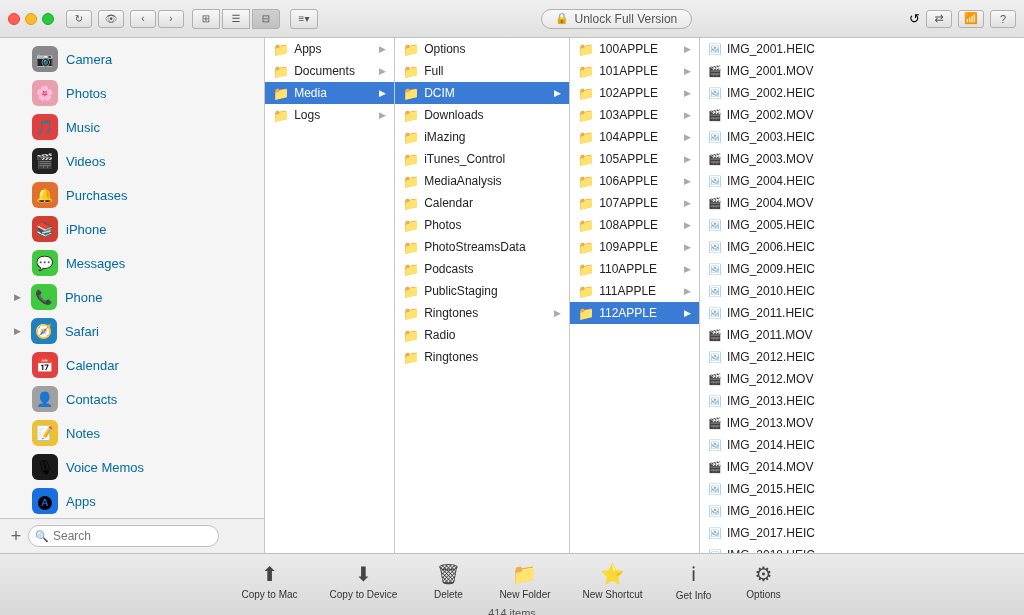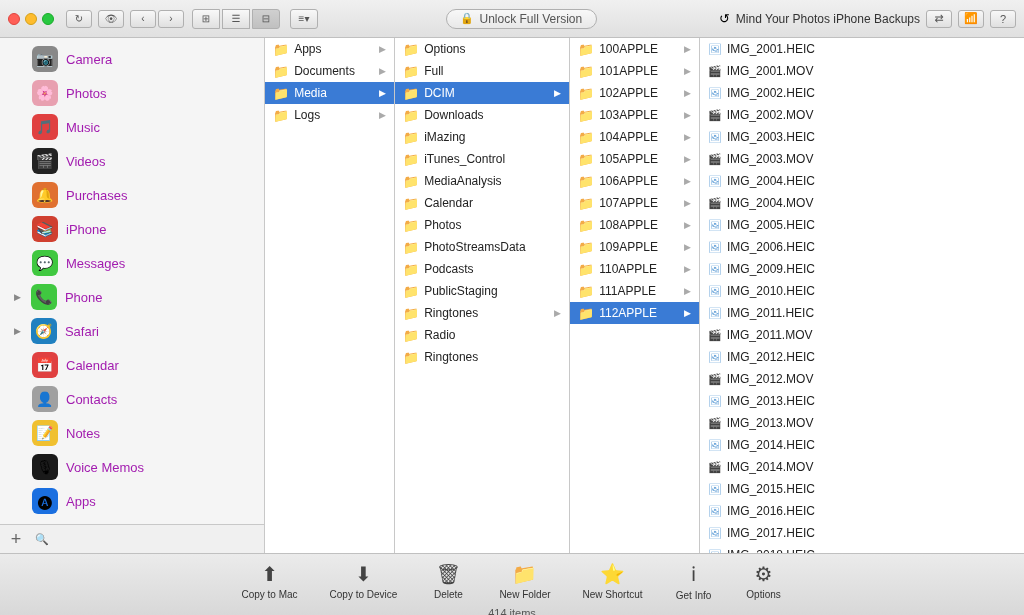--- a/index.html
+++ b/index.html
@@ -149,21 +149,21 @@
       height: 26px;
       border-radius: 6px;
       display: flex;
       align-items: center;
       justify-content: center;
       font-size: 14px;
       flex-shrink: 0;
     }
     .sidebar-label {
       font-size: 13px;
-      color: #a21caf;
+      color: #0369a1;
     }
     .chevron {
       font-size: 9px;
       color: #888;
       margin-right: 2px;
     }
     .sidebar-search {
       padding: 6px 8px;
       border-top: 1px solid #c8c8c8;
       background: #f0f0f0;
@@ -299,21 +299,20 @@
     <div class="view-btn">☰</div>
     <div class="view-btn active">⊟</div>
   </div>
   <div class="view-btn" style="border-radius:3px; margin-right:6px;">≡▾</div>
   <div class="unlock-btn">
     <span class="lock-icon">🔒</span>
     <span>Unlock Full Version</span>
   </div>
   <div class="title-right">
     <span style="font-size:13px;">↺</span>
-    <span class="device-label">Mind Your Photos iPhone Backups</span>
     <div class="title-icon-btn">⇄</div>
     <div class="title-icon-btn">📶</div>
     <div class="title-icon-btn">?</div>
   </div>
 </div>
 
 <div class="main">
 
   <div class="sidebar">
     <div class="sidebar-list" id="sidebar-list">
@@ -385,20 +384,21 @@
         <div class="sidebar-item">
           <span style="width: 10px; flex-shrink: 0;"></span>
           <div class="app-icon" style="background: rgb(26, 111, 224);">🅐</div>
           <span class="sidebar-label">Apps</span>
         </div>
       </div>
     <div class="sidebar-search">
       <div class="add-btn">+</div>
       <div class="search-wrapper">
         <span class="search-icon-inner">🔍</span>
+        <input class="sidebar-search-input" type="text" placeholder="Search" style="">
       </div>
     </div>
   </div>
 
   <div class="browser-pane">
 
     <div class="column" id="col1" style="min-width:130px; max-width:130px;">
         <div class="column-item">
           <span style="font-size: 13px;">📁</span>
           <span class="col-item-label">Apps</span>

